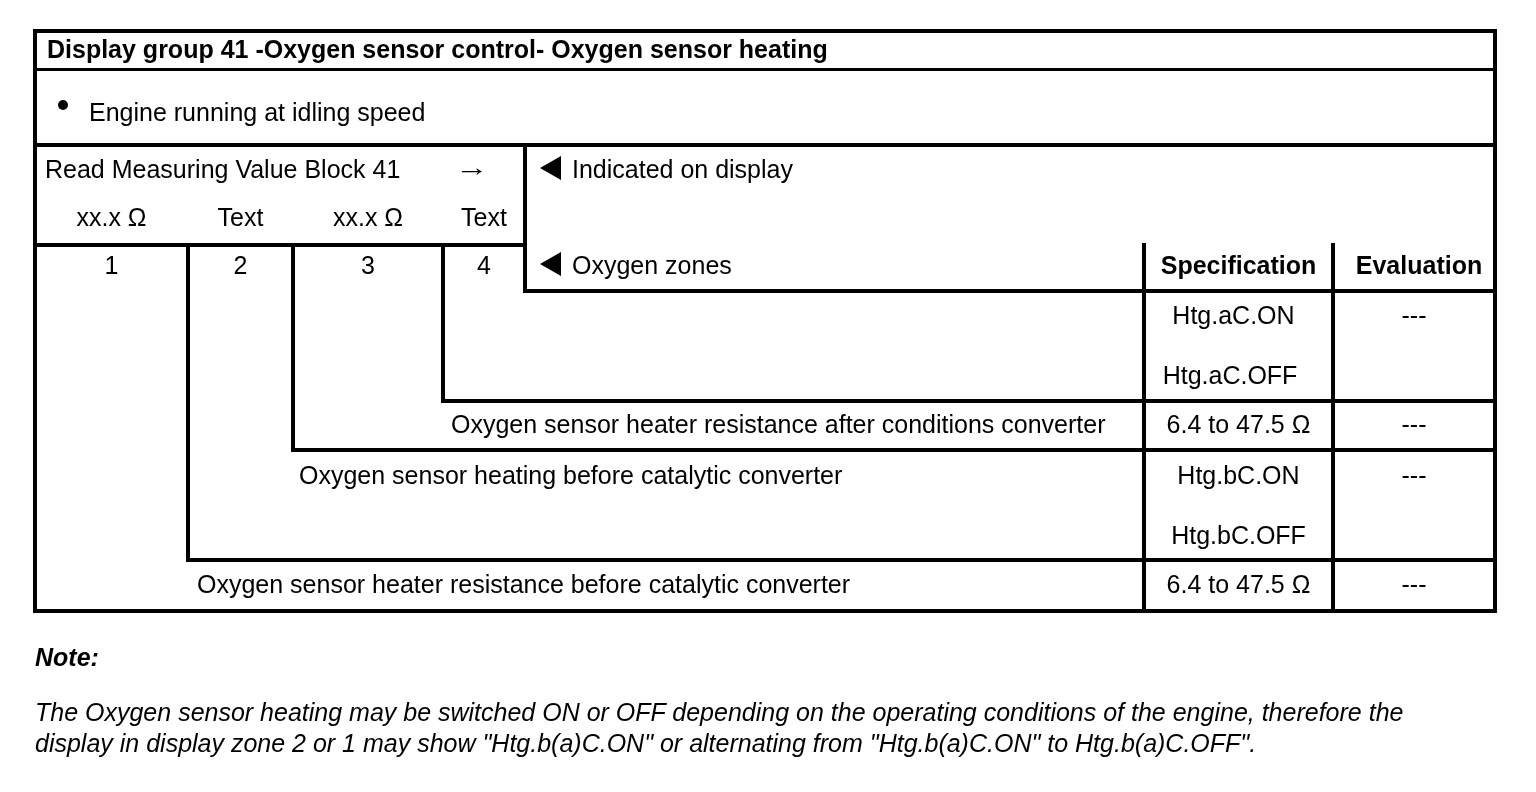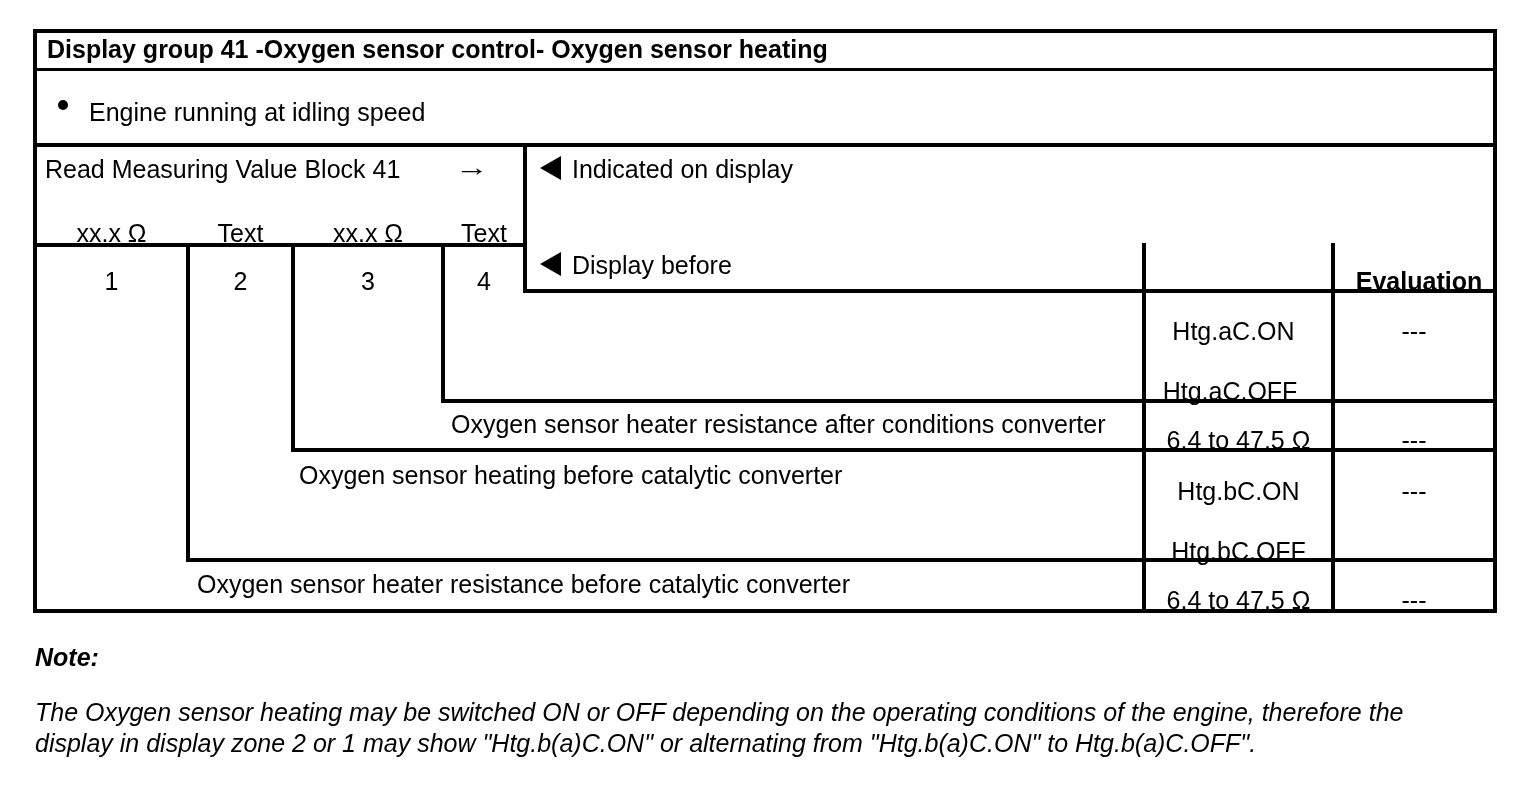--- a/index.html
+++ b/index.html
@@ -1,21 +1,21 @@
 <!DOCTYPE html>
 <html><head>
 <meta charset="utf-8">
 <style>
   html,body{margin:0;padding:0;background:#fff;}
   #canvas{position:relative;width:1536px;height:792px;background:#ffffff;overflow:hidden;
           font-family:"Liberation Sans",sans-serif;color:#000;}
   .ln{position:absolute;background:#000;}
   .t{position:absolute;font-size:25px;line-height:1.15;white-space:nowrap;color:#000;}
   .b{font-weight:bold;}
-  .c{text-align:center;margin-top:16px;}
+  .c{text-align:center;}
   .i{font-style:italic;}
   .tri{position:absolute;width:0;height:0;border-top:12px solid transparent;
        border-bottom:12px solid transparent;border-right:21px solid #000;}
   .dot{position:absolute;width:10px;height:10px;background:#000;border-radius:50%;}
   .arrow{transform:scaleX(1.35);transform-origin:left center;display:inline-block;}
 </style>
 </head>
 <body>
 
 <div id="canvas">
@@ -49,27 +49,28 @@
 
   <div class="t c" style="left:37px;top:203px;width:149px">xx.x Ω</div>
   <div class="t c" style="left:190px;top:203px;width:101px">Text</div>
   <div class="t c" style="left:295px;top:203px;width:146px">xx.x Ω</div>
   <div class="t c" style="left:445px;top:203px;width:78px">Text</div>
 
   <span class="tri" style="left:540px;top:156px"></span>
   <div class="t" style="left:572px;top:155px">Indicated on display</div>
 
   <span class="tri" style="left:540px;top:252px"></span>
-  <div class="t" style="left:572px;top:251px">Display before</div>
+  <div class="t" style="left:572px;top:251px">Oxygen zones</div>
 
   <div class="t c" style="left:37px;top:251px;width:149px">1</div>
   <div class="t c" style="left:190px;top:251px;width:101px">2</div>
   <div class="t c" style="left:295px;top:251px;width:146px">3</div>
   <div class="t c" style="left:445px;top:251px;width:78px">4</div>
 
+  <div class="t b c" style="left:1146px;top:251px;width:185px">Specification</div>
   <div class="t b c" style="left:1335px;top:251px;width:168px">Evaluation</div>
 
   <div class="t c" style="left:1146px;top:301px;width:175px">Htg.aC.ON</div>
   <div class="t c" style="left:1146px;top:361px;width:168px">Htg.aC.OFF</div>
   <div class="t c" style="left:1335px;top:301px;width:158px">---</div>
 
   <div class="t" style="left:451px;top:410px">Oxygen sensor heater resistance after conditions converter</div>
   <div class="t c" style="left:1146px;top:410px;width:185px">6.4 to 47.5 Ω</div>
   <div class="t c" style="left:1335px;top:410px;width:158px">---</div>
 

